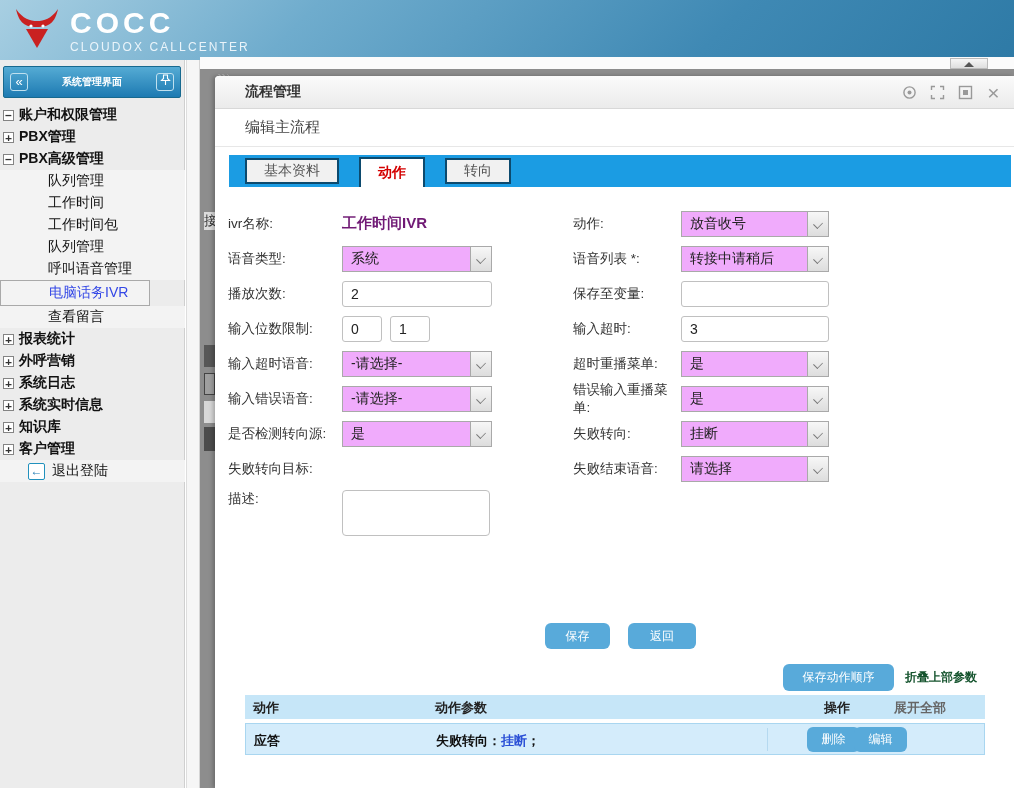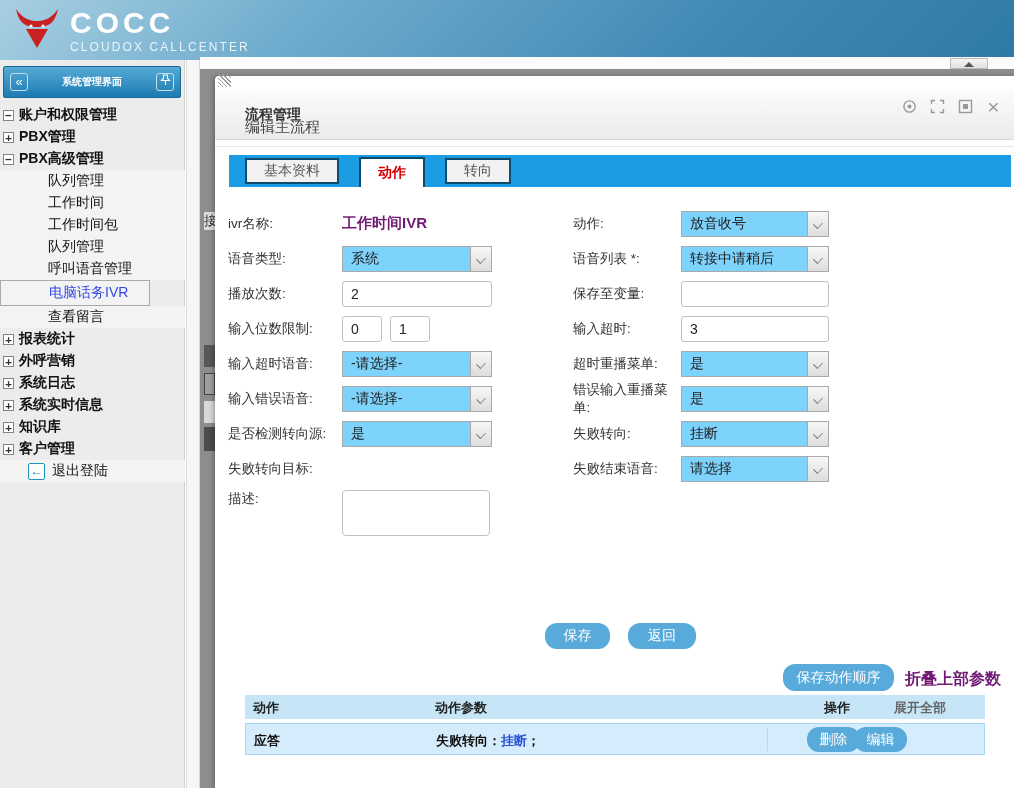--- a/index.html
+++ b/index.html
@@ -49,21 +49,21 @@
   #frag-a { top:276px; height:22px; background:#575757; }
   #frag-b { top:304px; height:22px; background:#9f9f9f; border:1px solid #444; }
   #frag-c { top:332px; height:22px; background:#d8d8d8; }
   #frag-d { top:358px; height:24px; background:#4c4c4c; }
 
   
   #modal { position:absolute; left:215px; top:76px; width:799px; height:712px; background:#fff;
     border-top-left-radius:4px; box-shadow:-2px 0 4px rgba(0,0,0,.25); }
   #grip { position:absolute; left:3px; top:-2px; width:13px; height:13px;
     background:repeating-linear-gradient(45deg,#9a9a9a 0 1px,transparent 1px 3px); }
-  #titlebar { position:absolute; left:0; top:14px; width:799px; height:50px;
+  #titlebar { position:absolute; left:0; top:0; width:799px; height:33px;
     background:linear-gradient(#fbfbfb,#ebebeb); border-bottom:1px solid #d8d8d8;
     border-top-left-radius:4px; display:flex; align-items:center; }
   #win-title { margin-left:30px; font-size:14px; font-weight:bold; color:#333; }
   #win-ctrls { position:absolute; right:12px; top:0; height:33px; display:flex; align-items:center; gap:11px; }
   .wc { width:17px; height:17px; display:flex; align-items:center; justify-content:center; color:#999; }
   .wc svg { display:block; }
   #wc-close { font-size:21px; line-height:17px; color:#9a9a9a; }
 
   #subtitle { position:absolute; left:30px; top:42px; font-size:15px; color:#444; }
   #subline { position:absolute; left:0; top:70px; width:799px; border-top:1px solid #e7e7e7; }
@@ -79,39 +79,39 @@
   
   #form { position:absolute; left:0; top:130px; width:799px; display:grid;
     grid-template-columns:114px 231px 108px auto; grid-auto-rows:35px;
     align-items:center; padding-left:13px; font-size:13.5px; color:#333; }
   .flabel { padding-right:4px; }
   .fvalue-strong { font-weight:bold; font-size:15px; color:#701a75; }
   .inp { height:26px; border:1px solid #c0c0c0; border-radius:3px; padding-left:8px;
     font-size:14px; color:#222; font-family:inherit; width:150px; outline:none; background:#fff; }
   .inp.r { width:148px; }
   .inp.small { width:40px; margin-right:8px; }
-  .sel { width:150px; height:26px; border:1px solid #a9a9a9; background:#7dd3fc;
+  .sel { width:150px; height:26px; border:1px solid #a9a9a9; background:#f0abfc;
     display:flex; align-items:center; }
   .sel.r { width:148px; }
   .sel-v { flex:1; padding-left:8px; font-size:14px; color:#222; white-space:nowrap; overflow:hidden; }
   .sel-a { width:21px; height:24px; background:linear-gradient(#f7f7f7,#ddd);
     border-left:1px solid #a9a9a9; position:relative; }
   .sel-a::after { content:""; position:absolute; left:6px; top:8px; width:7px; height:7px;
     border-left:1.5px solid #777; border-bottom:1.5px solid #777; transform:rotate(-45deg) scale(1,.75); }
   .tarea { width:148px; height:46px; border:1px solid #c0c0c0; border-radius:4px;
     font-family:inherit; font-size:14px; padding:4px 8px; resize:none; outline:none; }
   .trow { align-self:start; margin-top:4px; }
 
   
-  .btn { background:#58aada; color:#fff; border:none; border-radius:12px; font-size:14px;
+  .btn { background:#58aada; color:#fff; border:none; border-radius:6px; font-size:12px;
     font-family:inherit; height:26px; }
   #btn-save { position:absolute; left:330px; top:547px; width:65px; }
   #btn-back { position:absolute; left:413px; top:547px; width:68px; }
   #btn-order { position:absolute; left:568px; top:588px; width:111px; height:27px; }
-  #collapse-upper { position:absolute; left:690px; top:593px; font-size:16px; font-weight:bold; color:#701a75; }
+  #collapse-upper { position:absolute; left:690px; top:593px; font-size:12px; font-weight:bold; color:#14532d; }
 
   
   #tbl { position:absolute; left:30px; top:619px; width:740px; }
   #tbl-head { position:relative; height:24px; background:#c6e6f8; font-size:13px; font-weight:bold; color:#222; }
   #tbl-head .hc { position:absolute; top:4px; }
   #hc-action { left:8px; } #hc-params { left:190px; } #hc-ops { left:579px; }
   #hc-expand { left:649px; color:#666; }
   #tbl-row { position:relative; margin-top:4px; height:32px; background:#d4ecfb; border:1px solid #a9d6f0;
     font-size:13px; }
   #rc-action { position:absolute; left:8px; top:8px; font-weight:bold; color:#111; }

